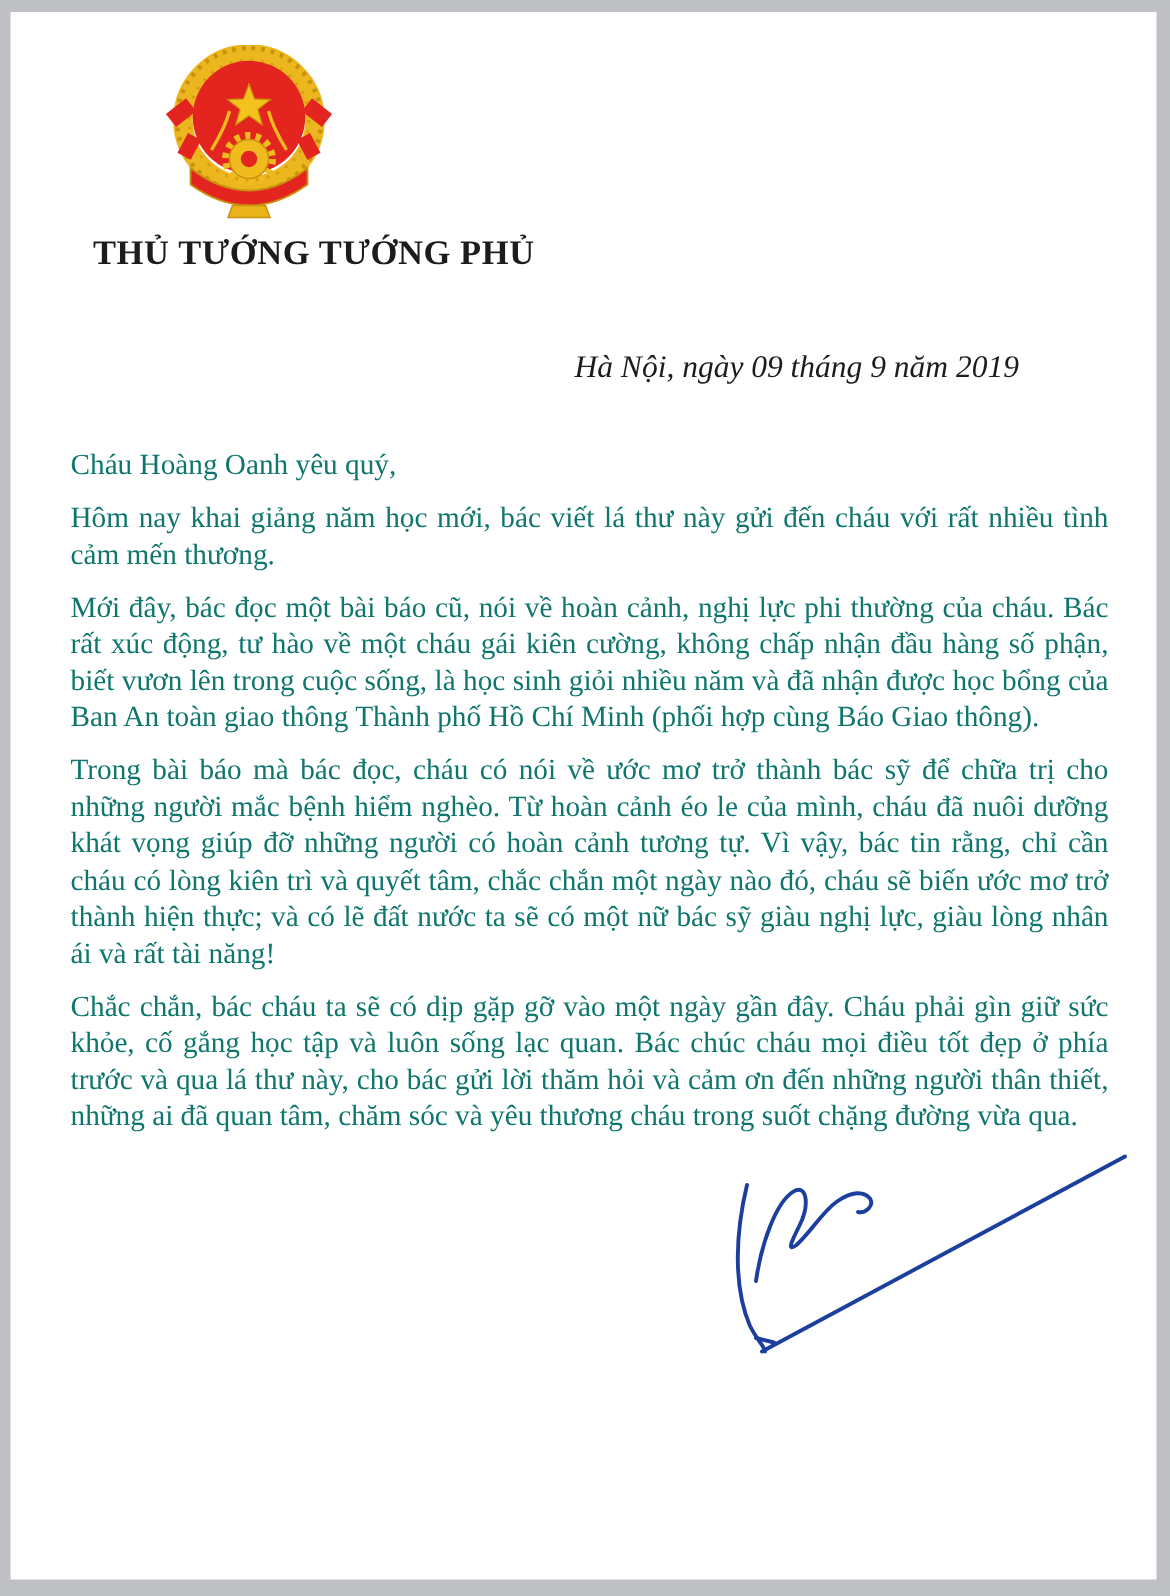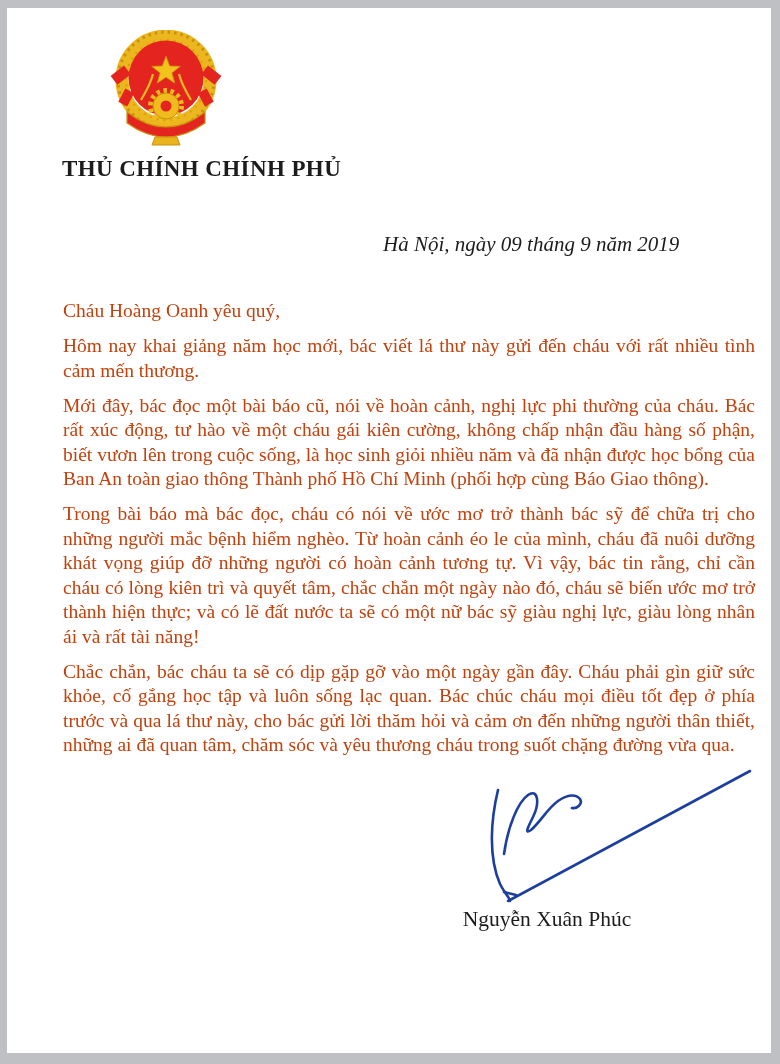--- a/index.html
+++ b/index.html
@@ -19,22 +19,22 @@
   .office-title{
     position:absolute;left:55px;top:148px;
     font-size:23px;font-weight:bold;color:#1c1c1c;
     letter-spacing:0.4px;white-space:nowrap;
   }
   .dateline{
     position:absolute;left:376px;top:224px;
     font-size:21px;font-style:italic;color:#1c1c1c;white-space:nowrap;
   }
   .letter-body{
-    position:absolute;left:56px;top:291px;width:692px;
-    font-size:19.5px;line-height:24.5px;color:#c2410c;
+    position:absolute;left:40px;top:291px;width:692px;
+    font-size:19.5px;line-height:24.5px;color:#0f766e;
     text-align:justify;
   }
   .letter-body p{margin:0 0 10.5px 0;}
   .salutation{text-align:left;}
   .signature-svg{
     position:absolute;left:471px;top:756px;width:285px;height:148px;
   }
   .signer{
     position:absolute;left:320px;top:897px;width:440px;
     text-align:center;font-size:21.5px;line-height:28px;color:#1c1c1c;
@@ -67,21 +67,21 @@
     <circle cx="55" cy="76" r="5.5" fill="#e4251f"></circle>
 
     <path d="M30 70 C36 60 40 52 42 44" fill="none" stroke="#f0bb1d" stroke-width="2.2"></path>
     <path d="M80 70 C74 60 70 52 68 44" fill="none" stroke="#f0bb1d" stroke-width="2.2"></path>
 
     <path d="M16 82 C30 93 43 97 55 97 C67 97 80 93 94 82 L94 93 C80 103 67 107 55 107 C43 107 30 103 16 93 Z" fill="#e4251f" stroke="#c9920c" stroke-width="1.2"></path>
 
     <path d="M44 107 L66 107 L69 115 L41 115 Z" fill="#eab31c" stroke="#c9920c" stroke-width="1"></path>
   </svg>
 
-  <div class="office-title">THỦ CHÍNH CHÍNH PHỦ</div>
+  <div class="office-title">THỦ TƯỚNG TƯỚNG PHỦ</div>
 
   <div class="dateline">Hà Nội, ngày 09 tháng 9 năm 2019</div>
 
   <div class="letter-body">
     <p class="salutation">Cháu Hoàng Oanh yêu quý,</p>
     <p>Hôm nay khai giảng năm học mới, bác viết lá thư này gửi đến cháu với rất nhiều tình cảm mến thương.</p>
     <p>Mới đây, bác đọc một bài báo cũ, nói về hoàn cảnh, nghị lực phi thường của cháu. Bác rất xúc động, tư hào về một cháu gái kiên cường, không chấp nhận đầu hàng số phận, biết vươn lên trong cuộc sống, là học sinh giỏi nhiều năm và đã nhận được học bổng của Ban An toàn giao thông Thành phố Hồ Chí Minh (phối hợp cùng Báo Giao thông).</p>
     <p>Trong bài báo mà bác đọc, cháu có nói về ước mơ trở thành bác sỹ để chữa trị cho những người mắc bệnh hiểm nghèo. Từ hoàn cảnh éo le của mình, cháu đã nuôi dưỡng khát vọng giúp đỡ những người có hoàn cảnh tương tự. Vì vậy, bác tin rằng, chỉ cần cháu có lòng kiên trì và quyết tâm, chắc chắn một ngày nào đó, cháu sẽ biến ước mơ trở thành hiện thực; và có lẽ đất nước ta sẽ có một nữ bác sỹ giàu nghị lực, giàu lòng nhân ái và rất tài năng!</p>
     <p>Chắc chắn, bác cháu ta sẽ có dịp gặp gỡ vào một ngày gần đây. Cháu phải gìn giữ sức khỏe, cố gắng học tập và luôn sống lạc quan. Bác chúc cháu mọi điều tốt đẹp ở phía trước và qua lá thư này, cho bác gửi lời thăm hỏi và cảm ơn đến những người thân thiết, những ai đã quan tâm, chăm sóc và yêu thương cháu trong suốt chặng đường vừa qua.</p>
   </div>
@@ -93,16 +93,15 @@
 
       <path d="M26,90 C30,62 40,38 50,31 C60,24 62,39 55,53 C50,63 46,71 53,66 C63,57 70,44 80,37 C90,30 98,30 102,35 C105,40 99,45 94,44"></path>
 
       <path d="M30,137 L272,7"></path>
 
       <path d="M26,128 L38,131"></path>
     </g>
   </svg>
 
   <div class="signer">
-    <div class="name">Nguyễn Xuân Phúc</div>
   </div>
 
 </div>
 
 </body></html>

